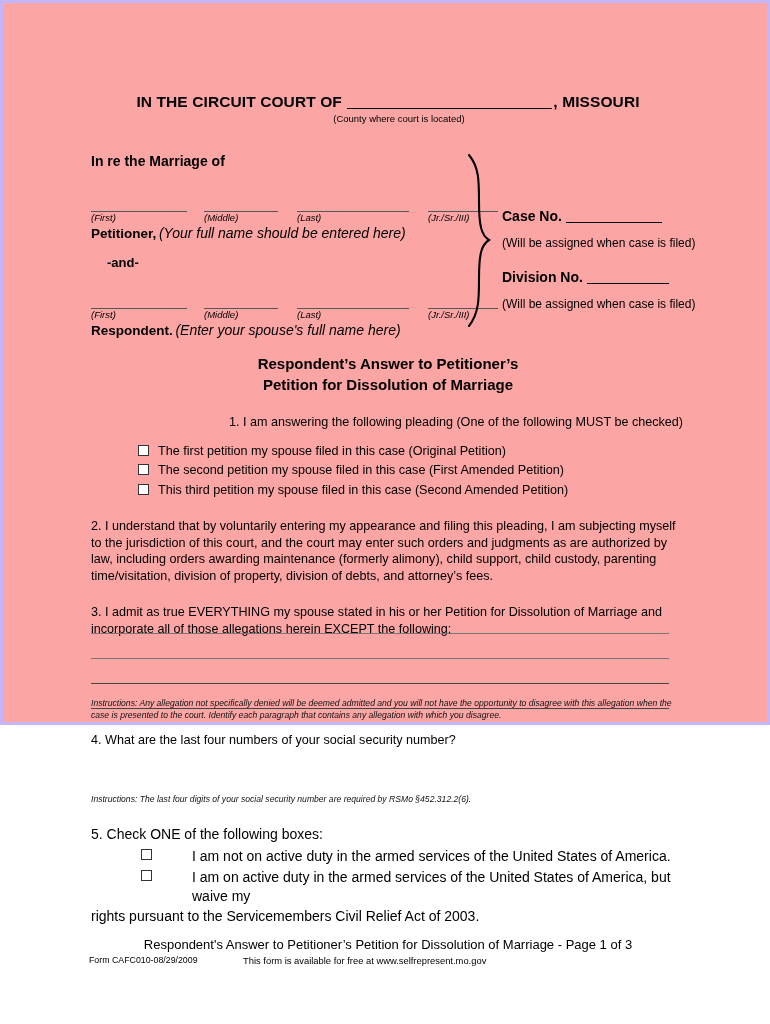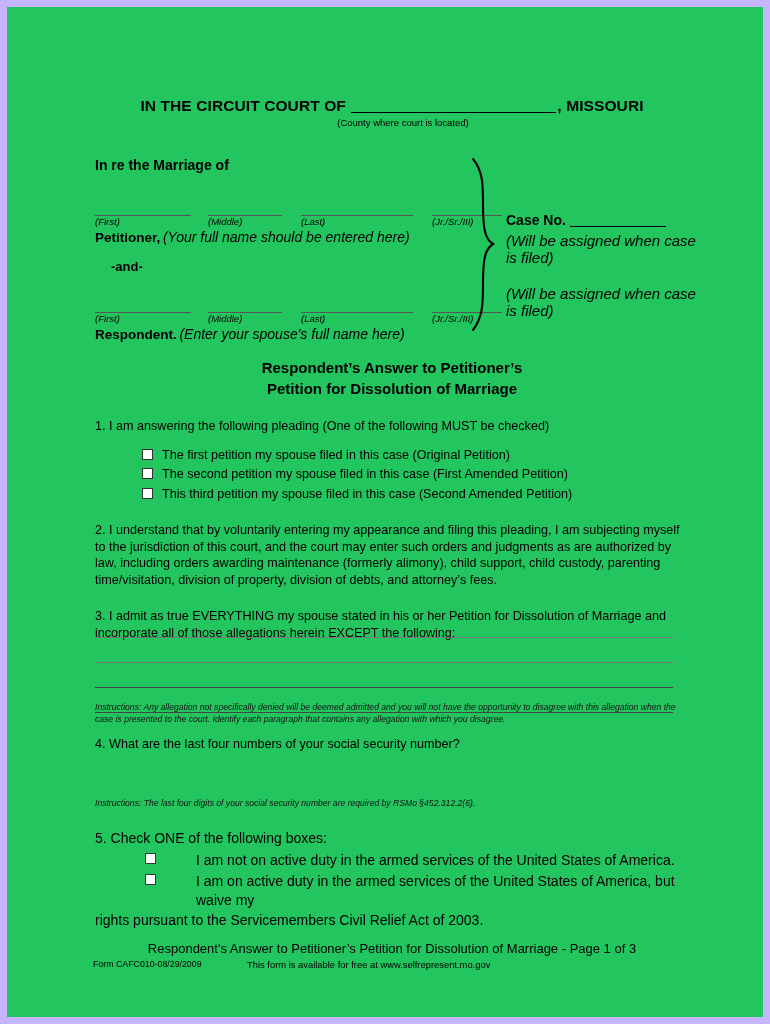--- a/index.html
+++ b/index.html
@@ -12,24 +12,24 @@
     height: 1024px;
     position: relative;
     font-family: "Liberation Sans", sans-serif;
     color: #000000;
     overflow: hidden;
   }
   .page {
     position: absolute;
     left: 0; top: 0;
     width: 770px;
-    height: 1024px;
-    background: #22c55e;
+    height: 725px;
+    background: #fca5a5;
     box-sizing: border-box;
-    border: 7px solid #c4b5fd;
+    border: 3px solid #c4b5fd;
   }
 
   
   .court-header {
     position: absolute;
     left: 0; top: 90px;
     width: 770px;
     text-align: center;
   }
   .court-line {
@@ -124,23 +124,22 @@
   }
   .case-blank {
     display: inline-block;
     border-bottom: 1.4px solid #000;
     height: 13px;
     vertical-align: -2px;
   }
   .case-blank.case { width: 96px; }
   .case-blank.div  { width: 82px; }
   .case-cap {
-    font-size: 15px;
-    font-style: italic;
-    margin-top: 4px;
+    font-size: 12px;
+    margin-top: 12px;
   }
   .divblock { margin-top: 19px; }
 
   
   .doctitle {
     position: absolute;
     left: 0; top: 351px;
     width: 770px;
     text-align: center;
     font-size: 15px;
@@ -152,21 +151,21 @@
   .body {
     position: absolute;
     left: 88px;
     top: 411px;
     width: 592px;
     font-size: 12.6px;
     line-height: 1.33;
   }
   .num-para {
     margin-bottom: 12px;
-    text-align: left;
+    text-align: right;
   }
   .para-block { margin-top: 19px; }
 
   .checkrow {
     display: flex;
     align-items: flex-start;
     margin-top: 3px;
   }
   .chk {
     width: 11px;
@@ -355,20 +354,24 @@
 
   <div class="caseblock">
     <div>
       <div class="case-label">
         <span>Case No.</span>
         <span class="case-blank case"></span>
       </div>
       <div class="case-cap">(Will be assigned when case is filed)</div>
     </div>
     <div class="divblock">
+      <div class="case-label">
+        <span>Division No.</span>
+        <span class="case-blank div"></span>
+      </div>
       <div class="case-cap">(Will be assigned when case is filed)</div>
     </div>
   </div>
 
   <div class="doctitle">
     <div>Respondent’s Answer to Petitioner’s</div>
     <div>Petition for Dissolution of Marriage</div>
   </div>
 
   <div class="body">

